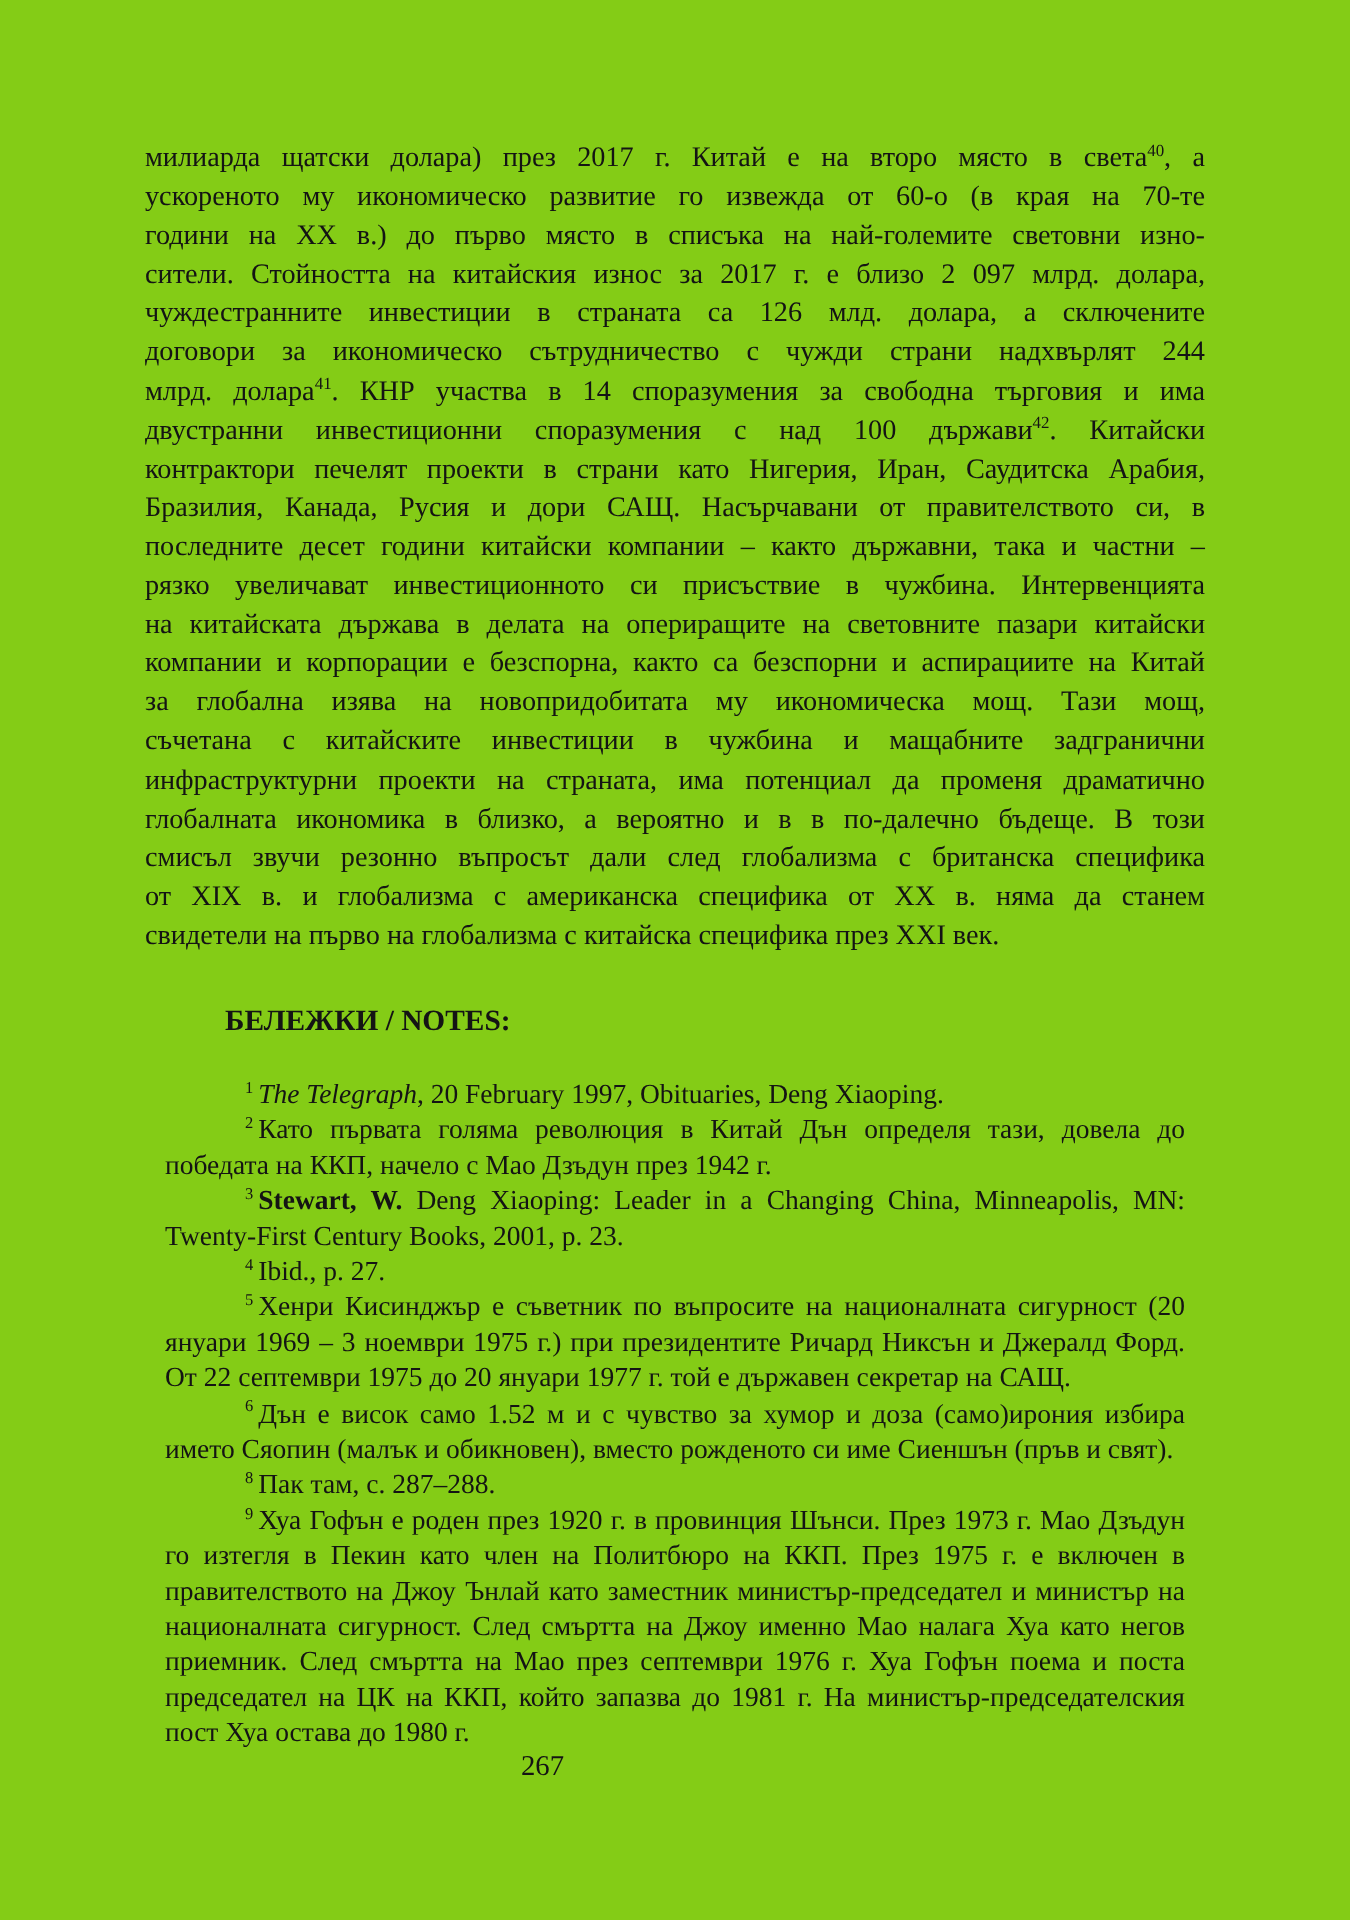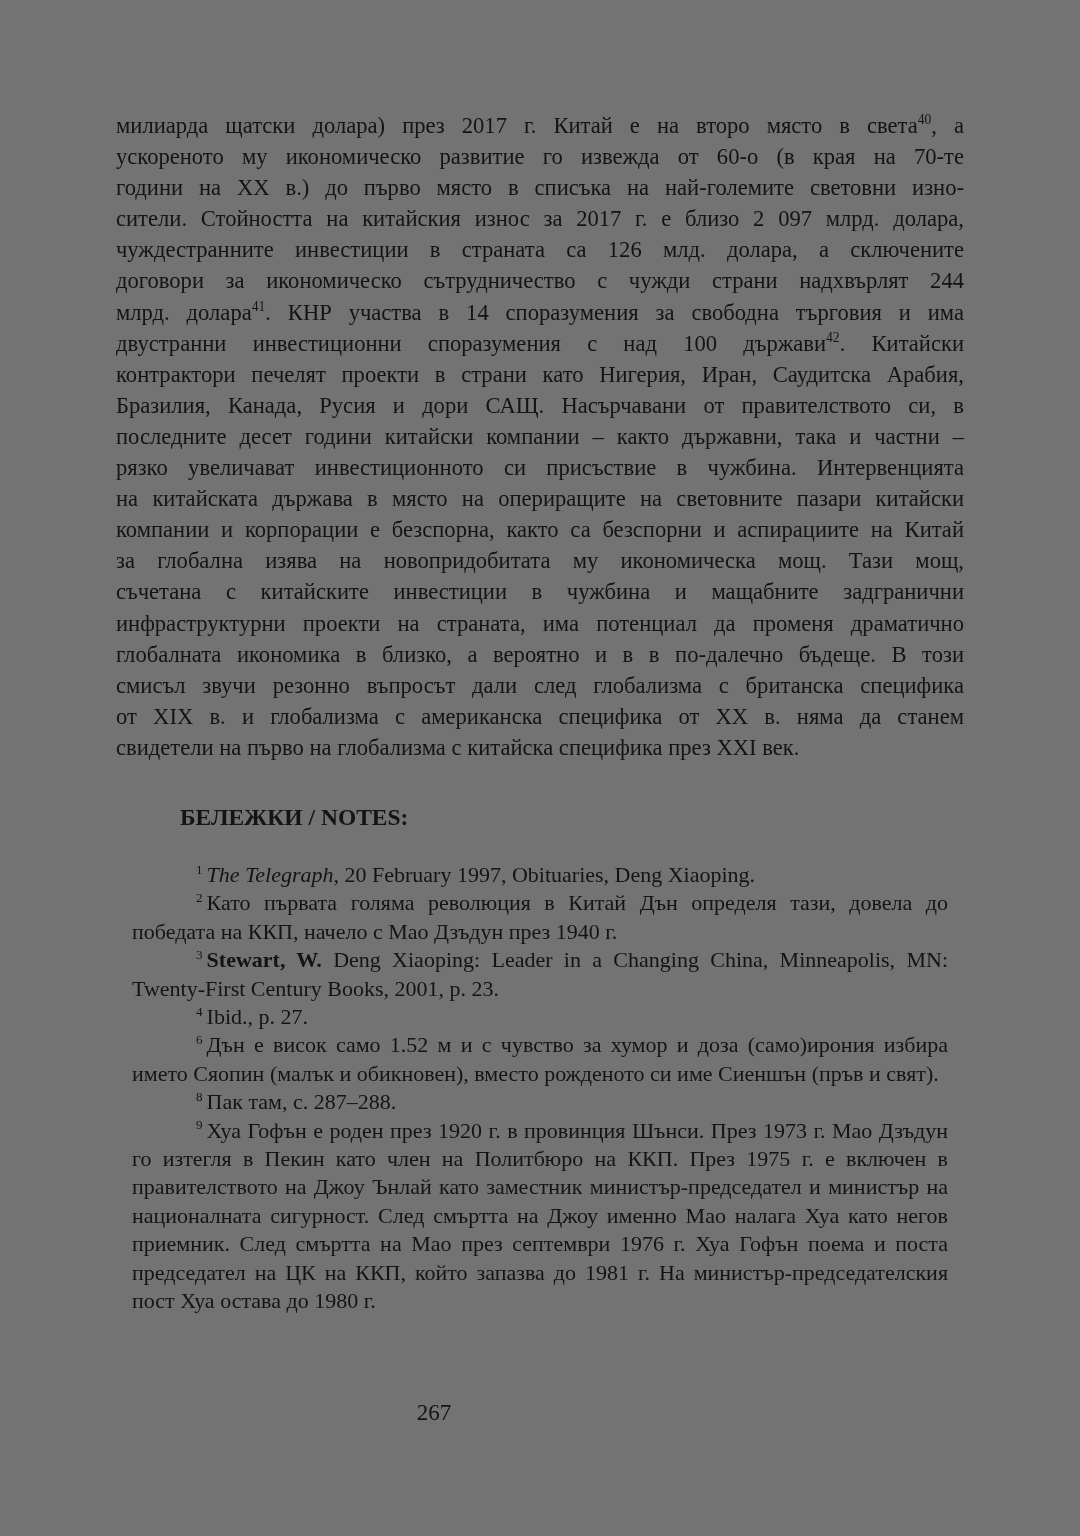--- a/index.html
+++ b/index.html
@@ -4,21 +4,21 @@
 <style>
   html, body { margin: 0; padding: 0; }
   body {
     width: 1080px; height: 1536px;
     background: #ffffff;
     position: relative;
     font-family: "Liberation Serif", "DejaVu Serif", serif;
     color: #141414;
     overflow: hidden;
   }
-  .page { position: absolute; inset: 0; background: #737373; }
+  .page { position: absolute; inset: 0; background: #84cc16; }
   .content {
     position: absolute;
     left: 116px; top: 110px;
     width: 848px;
   }
   
   .body-paragraph { margin: 0; }
   .body-paragraph .para-line {
     font-size: 22.6px;
     line-height: 31.1px;
@@ -82,21 +82,21 @@
         <div class="para-line">двустранни инвестиционни споразумения с над 100 държави<sup>42</sup>. Китайски</div>
 
         <div class="para-line">контрактори печелят проекти в страни като Нигерия, Иран, Саудитска Арабия,</div>
 
         <div class="para-line">Бразилия, Канада, Русия и дори САЩ. Насърчавани от правителството си, в</div>
 
         <div class="para-line">последните десет години китайски компании – както държавни, така и частни –</div>
 
         <div class="para-line">рязко увеличават инвестиционното си присъствие в чужбина. Интервенцията</div>
 
-        <div class="para-line">на китайската държава в място на опериращите на световните пазари китайски</div>
+        <div class="para-line">на китайската държава в делата на опериращите на световните пазари китайски</div>
 
         <div class="para-line">компании и корпорации е безспорна, както са безспорни и аспирациите на Китай</div>
 
         <div class="para-line">за глобална изява на новопридобитата му икономическа мощ. Тази мощ,</div>
 
         <div class="para-line">съчетана с китайските инвестиции в чужбина и мащабните задгранични</div>
 
         <div class="para-line">инфраструктурни проекти на страната, има потенциал да променя драматично</div>
 
         <div class="para-line">глобалната икономика в близко, а вероятно и в в по-далечно бъдеще. В този</div>
@@ -107,26 +107,27 @@
 
         <div class="para-line">свидетели на първо на глобализма с китайска специфика през XXI век.</div>
       </div>
 
     <h2 class="notes-heading">БЕЛЕЖКИ / NOTES:</h2>
 
     <div class="notes">
 
         <p class="note"><sup class="note-num">1</sup><span class="note-text"><i>The Telegraph</i>, 20 February 1997, Obituaries, Deng Xiaoping.</span></p>
 
-        <p class="note"><sup class="note-num">2</sup><span class="note-text">Като първата голяма революция в Китай Дън определя тази, довела до победата на ККП, начело с Мао Дзъдун през 1940 г.</span></p>
+        <p class="note"><sup class="note-num">2</sup><span class="note-text">Като първата голяма революция в Китай Дън определя тази, довела до победата на ККП, начело с Мао Дзъдун през 1942 г.</span></p>
 
         <p class="note"><sup class="note-num">3</sup><span class="note-text"><b>Stewart, W.</b> Deng Xiaoping: Leader in a Changing China, Minneapolis, MN: Twenty-First Century Books, 2001, p. 23.</span></p>
 
         <p class="note"><sup class="note-num">4</sup><span class="note-text">Ibid., p. 27.</span></p>
 
+        <p class="note"><sup class="note-num">5</sup><span class="note-text">Хенри Кисинджър е съветник по въпросите на националната сигурност (20 януари 1969 – 3 ноември 1975 г.) при президентите Ричард Никсън и Джералд Форд. От 22 септември 1975 до 20 януари 1977 г. той е държавен секретар на САЩ.</span></p>
 
         <p class="note"><sup class="note-num">6</sup><span class="note-text">Дън е висок само 1.52 м и с чувство за хумор и доза (само)ирония избира името Сяопин (малък и обикновен), вместо рожденото си име Сиеншън (пръв и свят).</span></p>
 
 
         <p class="note"><sup class="note-num">8</sup><span class="note-text">Пак там, с. 287–288.</span></p>
 
         <p class="note"><sup class="note-num">9</sup><span class="note-text">Хуа Гофън е роден през 1920 г. в провинция Шънси. През 1973 г. Мао Дзъдун го изтегля в Пекин като член на Политбюро на ККП. През 1975 г. е включен в правителството на Джоу Ънлай като заместник министър-председател и министър на националната сигурност. След смъртта на Джоу именно Мао налага Хуа като негов приемник. След смъртта на Мао през септември 1976 г. Хуа Гофън поема и поста председател на ЦК на ККП, който запазва до 1981 г. На министър-председателския пост Хуа остава до 1980 г.</span></p>
       </div>
 
   </div>

